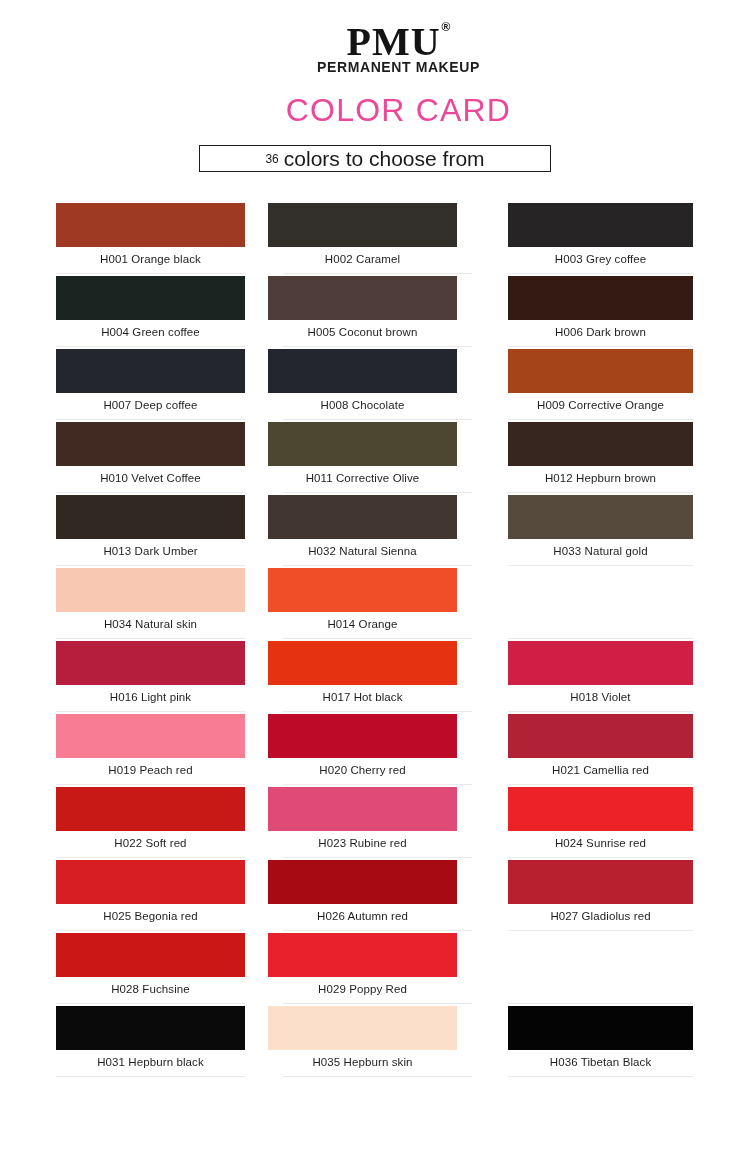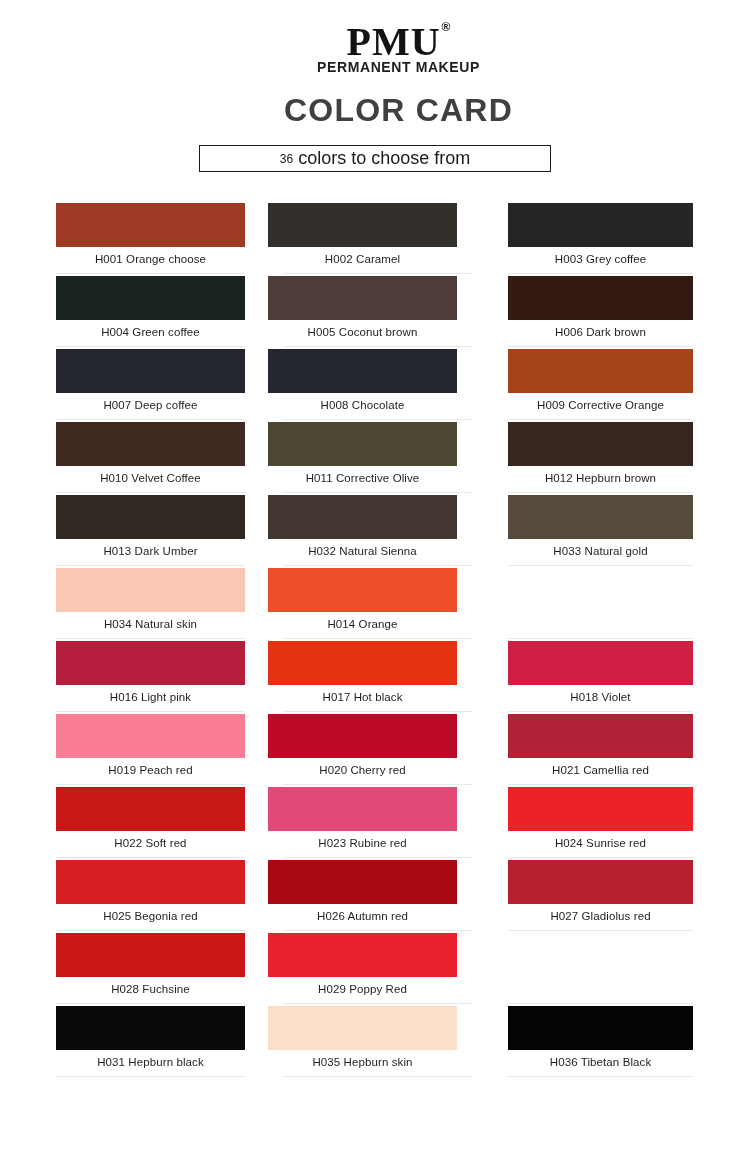--- a/index.html
+++ b/index.html
@@ -52,23 +52,23 @@
     font-size: 14px;
     font-weight: 700;
     letter-spacing: 0.6px;
     color: #1d1d1d;
     margin-top: -3px;
     text-align: left;
   }
   .card-title {
     margin-top: 16px;
     font-size: 32px;
-    font-weight: 700;
+    font-weight: 400;
     letter-spacing: 1.2px;
-    color: #404040;
+    color: #ec4899;
   }
 
   .count-box {
     position: absolute;
     left: 199px;
     top: 145px;
     width: 352px;
     height: 27px;
     border: 1px solid #1c1c1c;
     display: flex;
@@ -76,21 +76,21 @@
     justify-content: center;
     background: #fff;
     text-align: center;
   }
   .count-num {
     font-size: 12px;
     color: #1a1a1a;
     margin-right: 5px;
   }
   .count-text {
-    font-size: 18px;
+    font-size: 21px;
     color: #1a1a1a;
   }
 
   
   .grid {
     position: absolute;
     left: 0;
     top: 203px;
     width: 750px;
   }
@@ -145,21 +145,21 @@
 
 <div class="count-box">
   <span class="count-num">36</span>
   <span class="count-text">colors to choose from</span>
 </div>
 
 <div class="grid" id="swatch-grid">
     <div class="row">
       <div class="cell c0">
         <div class="swatch" style="background: rgb(158, 58, 35);"></div>
-        <div class="swatch-label">H001 Orange choose</div>
+        <div class="swatch-label">H001 Orange black</div>
       </div>
       <div class="divider d0"></div>
       <div class="cell c1">
         <div class="swatch" style="background: rgb(51, 48, 44);"></div>
         <div class="swatch-label">H002 Caramel</div>
       </div>
       <div class="divider d1"></div>
       <div class="cell c2">
         <div class="swatch" style="background: rgb(38, 36, 37);"></div>
         <div class="swatch-label">H003 Grey coffee</div>

